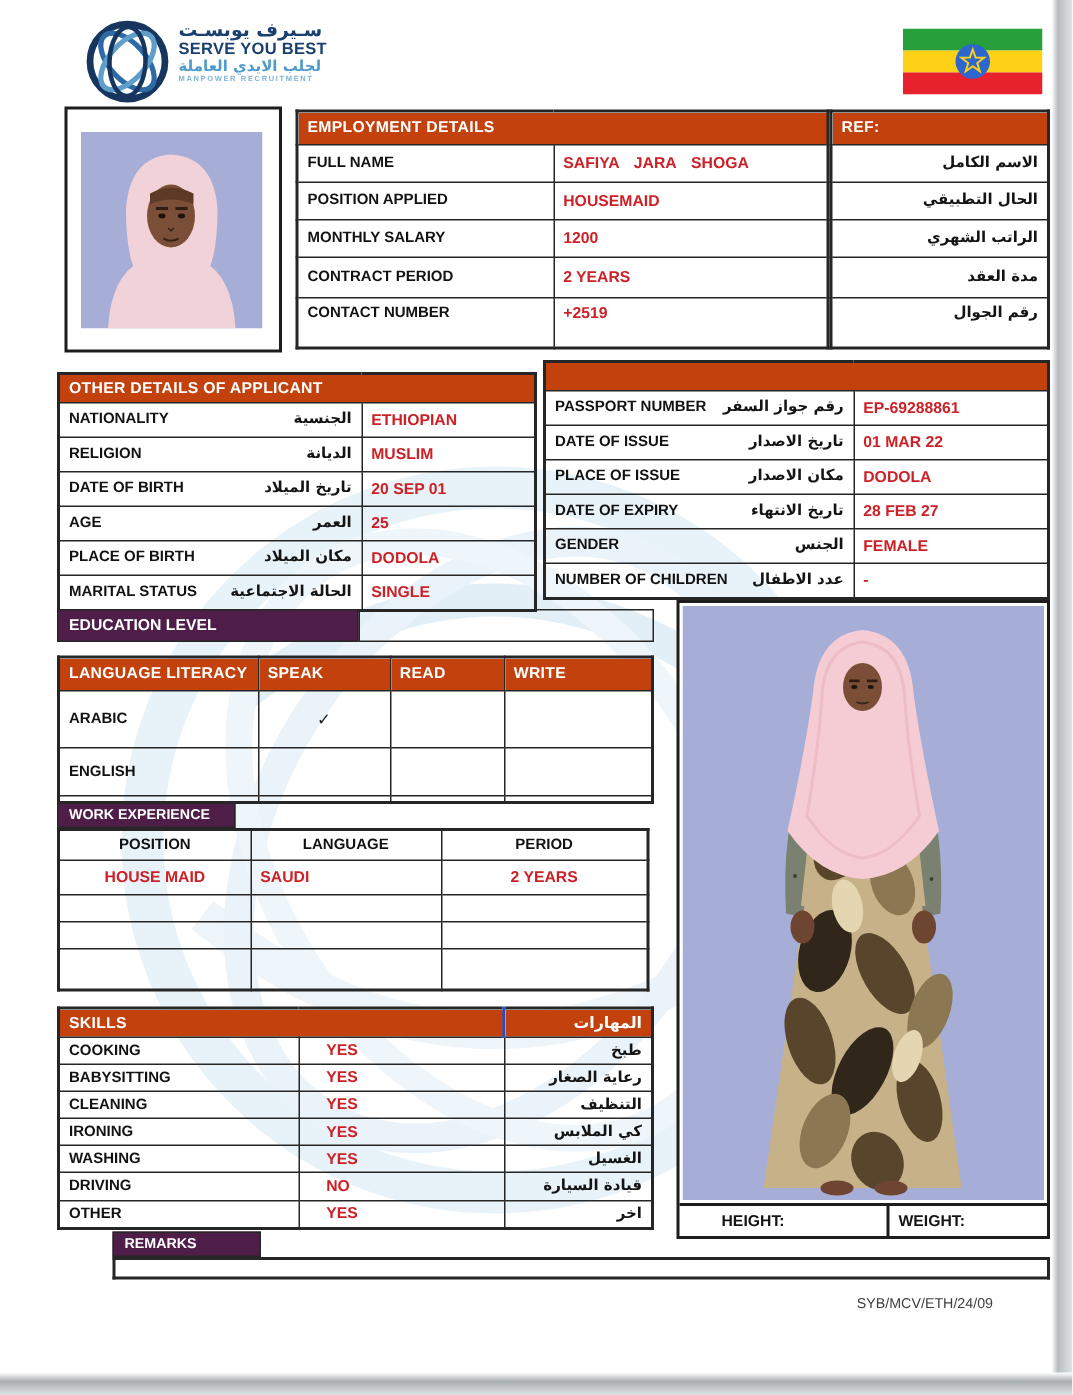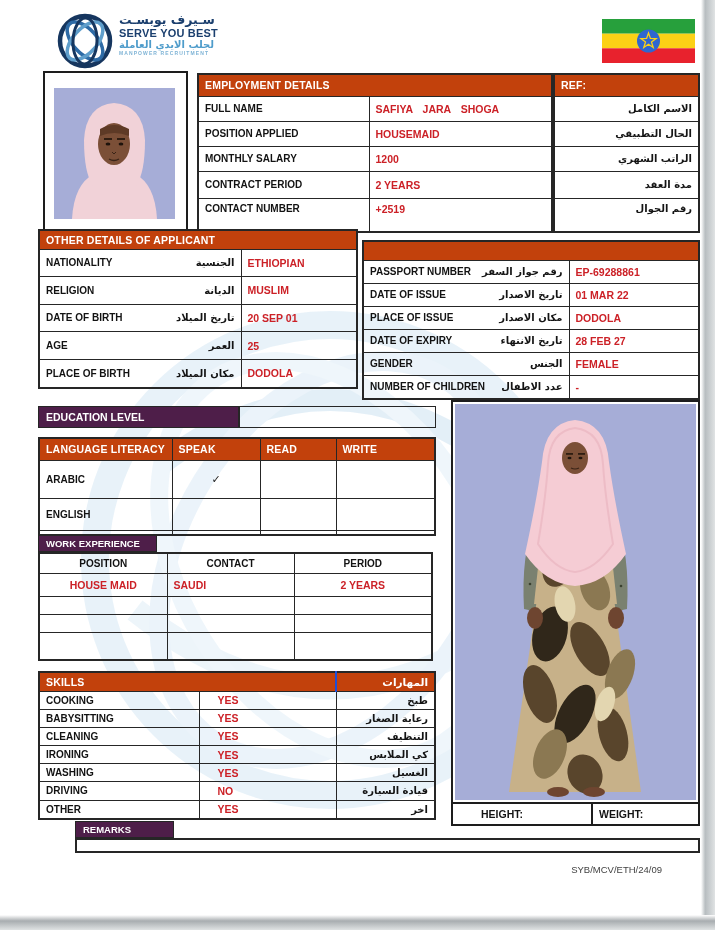--- a/index.html
+++ b/index.html
@@ -143,21 +143,21 @@
         </tr>
     <tr style="height:27px">
           <td class="ar">مدة العقد</td>
         </tr>
     <tr style="height:34px">
           <td class="ar" style="vertical-align:top;padding-top:4px">رقم الجوال</td>
         </tr>
   </tbody>
     </table>
 
-  <table class="tbl" style="left:38px;top:229px;width:320px;height:160px">
+  <table class="tbl" style="left:38px;top:248px;width:320px;height:160px">
     <colgroup>
         <col style="width:202px">
         <col>
       </colgroup>
     <tbody>
         <tr style="height:19px">
           <td colspan="2" class="hdr">OTHER DETAILS OF APPLICANT</td>
         </tr>
     <tr>
           <td>
@@ -196,20 +196,29 @@
         <td class="val">25</td>
         </tr>
     <tr>
           <td>
             <div class="flex-lbl">
               <span class="lbl">PLACE OF BIRTH</span>
               <span class="ar">مكان الميلاد</span>
             </div>
           </td>
         <td class="val">DODOLA</td>
+        </tr>
+    <tr>
+          <td>
+            <div class="flex-lbl">
+              <span class="lbl">MARITAL STATUS</span>
+              <span class="ar">الحالة الاجتماعية</span>
+            </div>
+          </td>
+        <td class="val">SINGLE</td>
         </tr>
   </tbody>
     </table>
 
   <table class="tbl" style="left:362px;top:240px;width:338px;height:160px">
     <colgroup>
         <col style="width:206px">
         <col>
       </colgroup>
     <tbody>
@@ -314,21 +323,21 @@
   <div class="bar" style="left:38px;top:535px;width:119px;height:17px;font-size:9.5px">WORK EXPERIENCE</div>
   <table class="tbl" style="left:38px;top:552px;width:395px;height:109px">
     <colgroup>
         <col style="width:128px">
         <col style="width:127px">
         <col>
       </colgroup>
     <tbody>
         <tr style="height:20px">
       <td class="lbl ctr">POSITION</td>
-      <td class="lbl ctr">CONTACT</td>
+      <td class="lbl ctr">LANGUAGE</td>
       <td class="lbl ctr">PERIOD</td>
     </tr>
     <tr style="height:23px">
       <td class="val ctr">HOUSE MAID</td>
       <td class="val">SAUDI</td>
       <td class="val ctr">2 YEARS</td>
     </tr>
     <tr>
           <td></td>
           <td></td>

